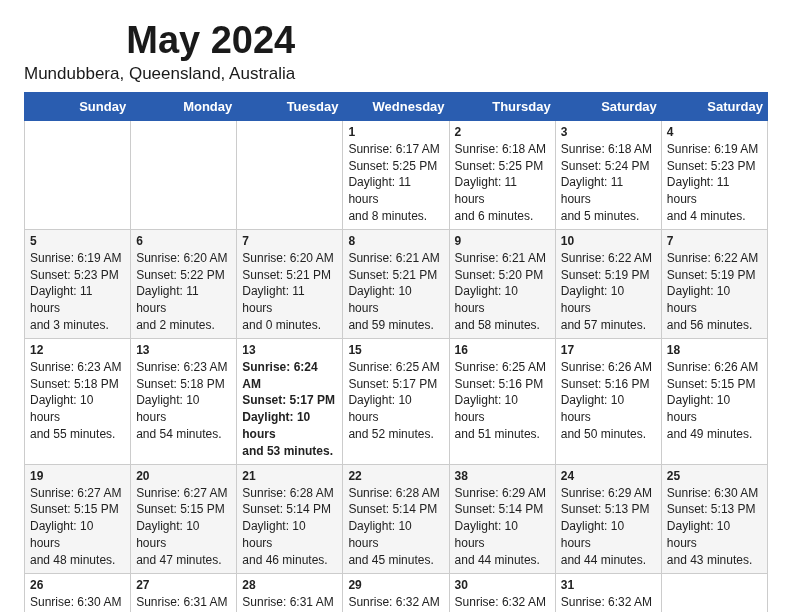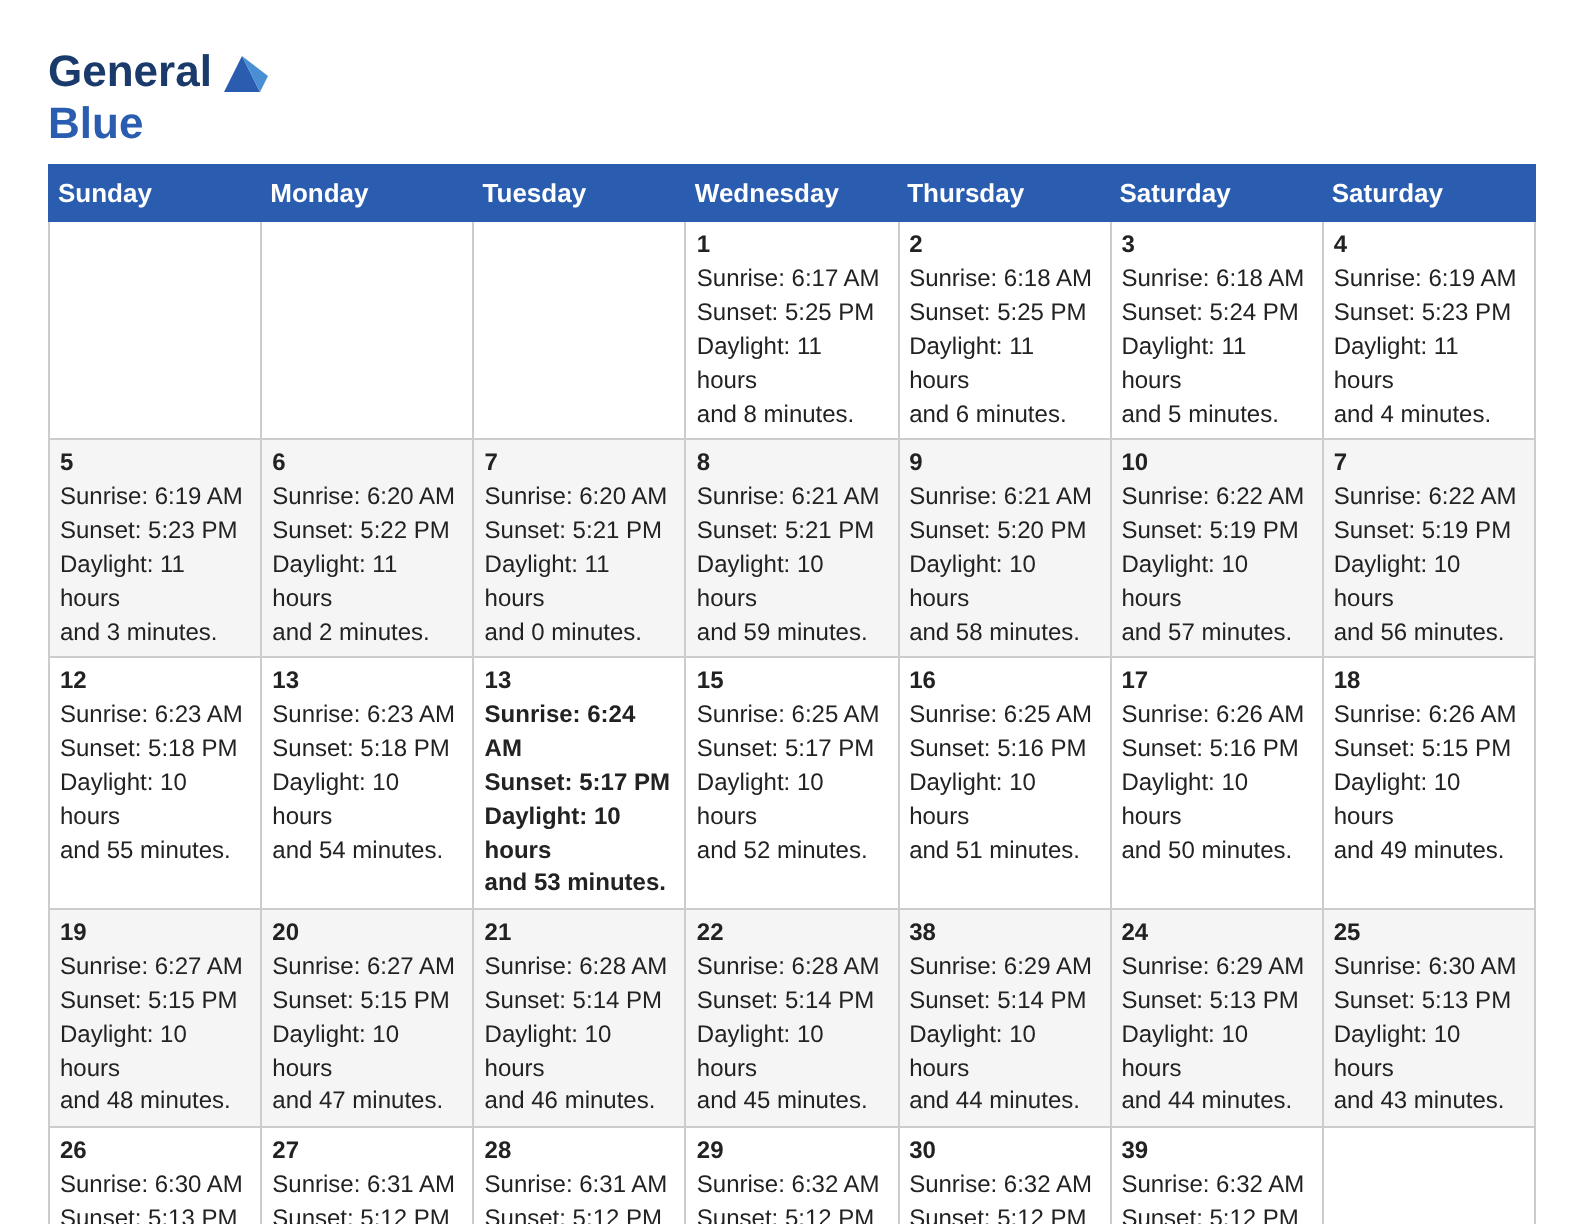--- a/index.html
+++ b/index.html
@@ -41,21 +41,21 @@
       border-collapse: collapse;
       margin-top: 8px;
       table-layout: fixed;
     }
     thead tr th {
       background-color: #2a5db0;
       color: #fff;
       font-size: 13px;
       font-weight: bold;
       padding: 6px 4px;
-      text-align: left;
+      text-align: right;
       border: 1px solid #2a5db0;
     }
     tbody tr td {
       border: 1px solid #ccc;
       vertical-align: top;
       padding: 4px 5px;
       font-size: 10.5px;
       color: #222;
       background: #fff;
       height: 84px;
@@ -72,34 +72,23 @@
     .day-info {
       font-size: 12px;
       line-height: 1.4;
       color: #222;
     }
   </style>
 </head>
 <body>
 
 <div class="header-area">
-  <div class="logo">
-    <div>
-      <div style="display:flex;align-items:center;">
-        <div style="font-size:22px;font-weight:bold;color:#1a3a6b;line-height:1.1;">
-          <span>General</span><svg width="26" height="26" viewBox="0 0 26 26" style="vertical-align:middle;margin-left:2px;">
-              <polygon points="4,22 13,4 22,22" fill="#2a5db0"></polygon>
-              <polygon points="13,4 22,22 26,14" fill="#4a8fd4"></polygon>
-            </svg>
-        </div>
-      </div>
-      <div style="font-size:22px;font-weight:bold;color:#2a5db0;line-height:1.1;">
-        <span>Blue</span>
-      </div>
-    </div>
+  <div class="title-block">
+    <h1>May 2024</h1>
+    <h2>Mundubbera, Queensland, Australia</h2>
   </div>
 </div>
 
 <table>
   <thead>
     <tr>
       <th>Sunday</th>
       <th>Monday</th>
       <th>Tuesday</th>
       <th>Wednesday</th>
@@ -325,21 +314,21 @@
 and 40 minutes.</div>
         </td>
         <td>
           <span class="day-number">30</span>
           <div class="day-info" style="white-space: pre-line;">Sunrise: 6:32 AM
 Sunset: 5:12 PM
 Daylight: 10 hours
 and 39 minutes.</div>
         </td>
         <td>
-          <span class="day-number">39</span>
+          <span class="day-number">31</span>
           <div class="day-info" style="white-space: pre-line;">Sunrise: 6:32 AM
 Sunset: 5:12 PM
 Daylight: 10 hours
 and 39 minutes.</div>
         </td>
         <td></td>
       </tr>
     </tbody>
 </table>
 

